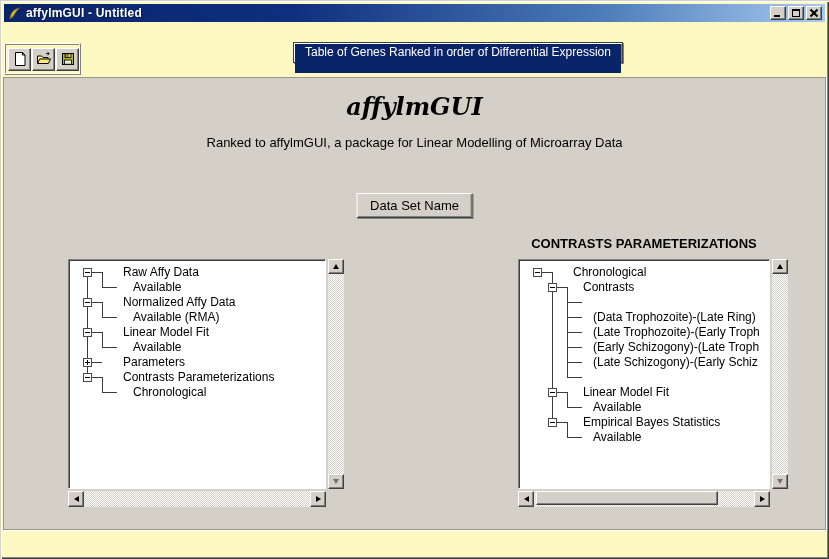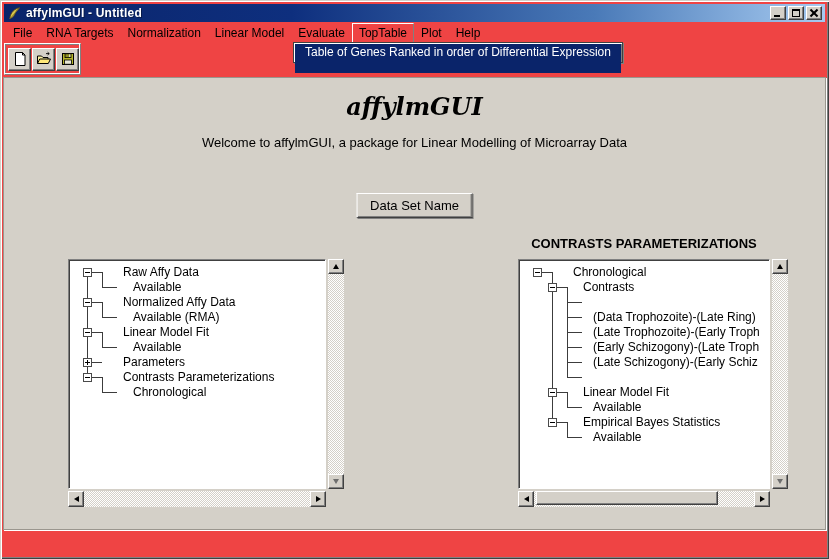--- a/index.html
+++ b/index.html
@@ -1,19 +1,19 @@
 <!DOCTYPE html>
 <html><head>
 <meta charset="utf-8">
 <style>
   html,body{margin:0;padding:0;background:#3a6ea5;}
   *{box-sizing:border-box;}
   body{font-family:"Liberation Sans", sans-serif;}
 
-  .window{position:relative;width:829px;height:559px;background:#ef4444;
+  .window{position:relative;width:829px;height:559px;background:#fef9c3;
     box-shadow: inset 1px 1px 0 #d4d0c8, inset 2px 2px 0 #ffffff,
                 inset -1px -1px 0 #404040, inset -2px -2px 0 #808080;
     overflow:hidden;}
 
   
   .titlebar{position:absolute;left:4px;top:4px;width:821px;height:18px;
     background:linear-gradient(90deg,#0a246a 0%,#0e2f7e 35%,#4a7ab8 72%,#a6caf0 100%);
     display:flex;align-items:center;padding:0 3px;}
   .titlebar .ticon{width:15px;height:15px;margin-right:4px;flex:0 0 auto;}
   .titletext{color:#fff;font-size:12px;font-weight:bold;letter-spacing:0.2px;
@@ -128,30 +128,20 @@
         </span>
       <span class="wbtn">
           <span class="g-max"></span>
         </span>
       <span class="wbtn">
           <span class="g-close"></span>
         </span>
     </span>
   </div>
 
-  <div class="menubar">
-    <span class="mitem">File</span>
-    <span class="mitem">RNA Targets</span>
-    <span class="mitem">Normalization</span>
-    <span class="mitem">Linear Model</span>
-    <span class="mitem">Evaluate</span>
-    <span class="mitem active">TopTable</span>
-    <span class="mitem">Plot</span>
-    <span class="mitem">Help</span>
-  </div>
 
   <div class="popup">
     <div class="popup-item">Table of Genes Ranked in order of Differential Expression</div>
   </div>
 
   <div class="toolbar">
     <span class="tbtn">
       <svg viewBox="0 0 16 16">
         <path d="M3.5 1.5 h7 l2.5 2.5 v10.5 h-9.5 z" fill="#ffffff" stroke="#000" stroke-width="1"></path>
         <path d="M10.5 1.5 v2.5 h2.5" fill="none" stroke="#000" stroke-width="1"></path>
@@ -169,21 +159,21 @@
         <rect x="2.5" y="2.5" width="11" height="11" fill="#b5b52a" stroke="#000" stroke-width="1"></rect>
         <rect x="5" y="2.8" width="6" height="3.8" fill="#8f8f22" stroke="#000" stroke-width="0.8"></rect>
         <rect x="9" y="3.4" width="1.4" height="2.6" fill="#d9d9c0"></rect>
         <rect x="4.5" y="9" width="7" height="4.2" fill="#e8e8d8" stroke="#000" stroke-width="0.8"></rect>
       </svg>
     </span>
   </div>
 
   <div class="main">
     <div class="apptitle">affylmGUI</div>
-    <div class="welcome">Welcome to affylmGUI, a package for Linear Modelling of Microarray Data</div>
+    <div class="welcome">Ranked to affylmGUI, a package for Linear Modelling of Microarray Data</div>
     <button class="dsbtn">Data Set Name</button>
 
     <div class="theader right">CONTRASTS PARAMETERIZATIONS</div>
 
     <div class="treewidget left">
       <div class="listbox">
         <div class="tcontent" id="left-tree-content">
             <div class="tvline" style="left: 31px; top: 10px; height: 15px;"></div>
             <div class="tvline" style="left: 31px; top: 40px; height: 15px;"></div>
             <div class="tvline" style="left: 31px; top: 70px; height: 15px;"></div>

